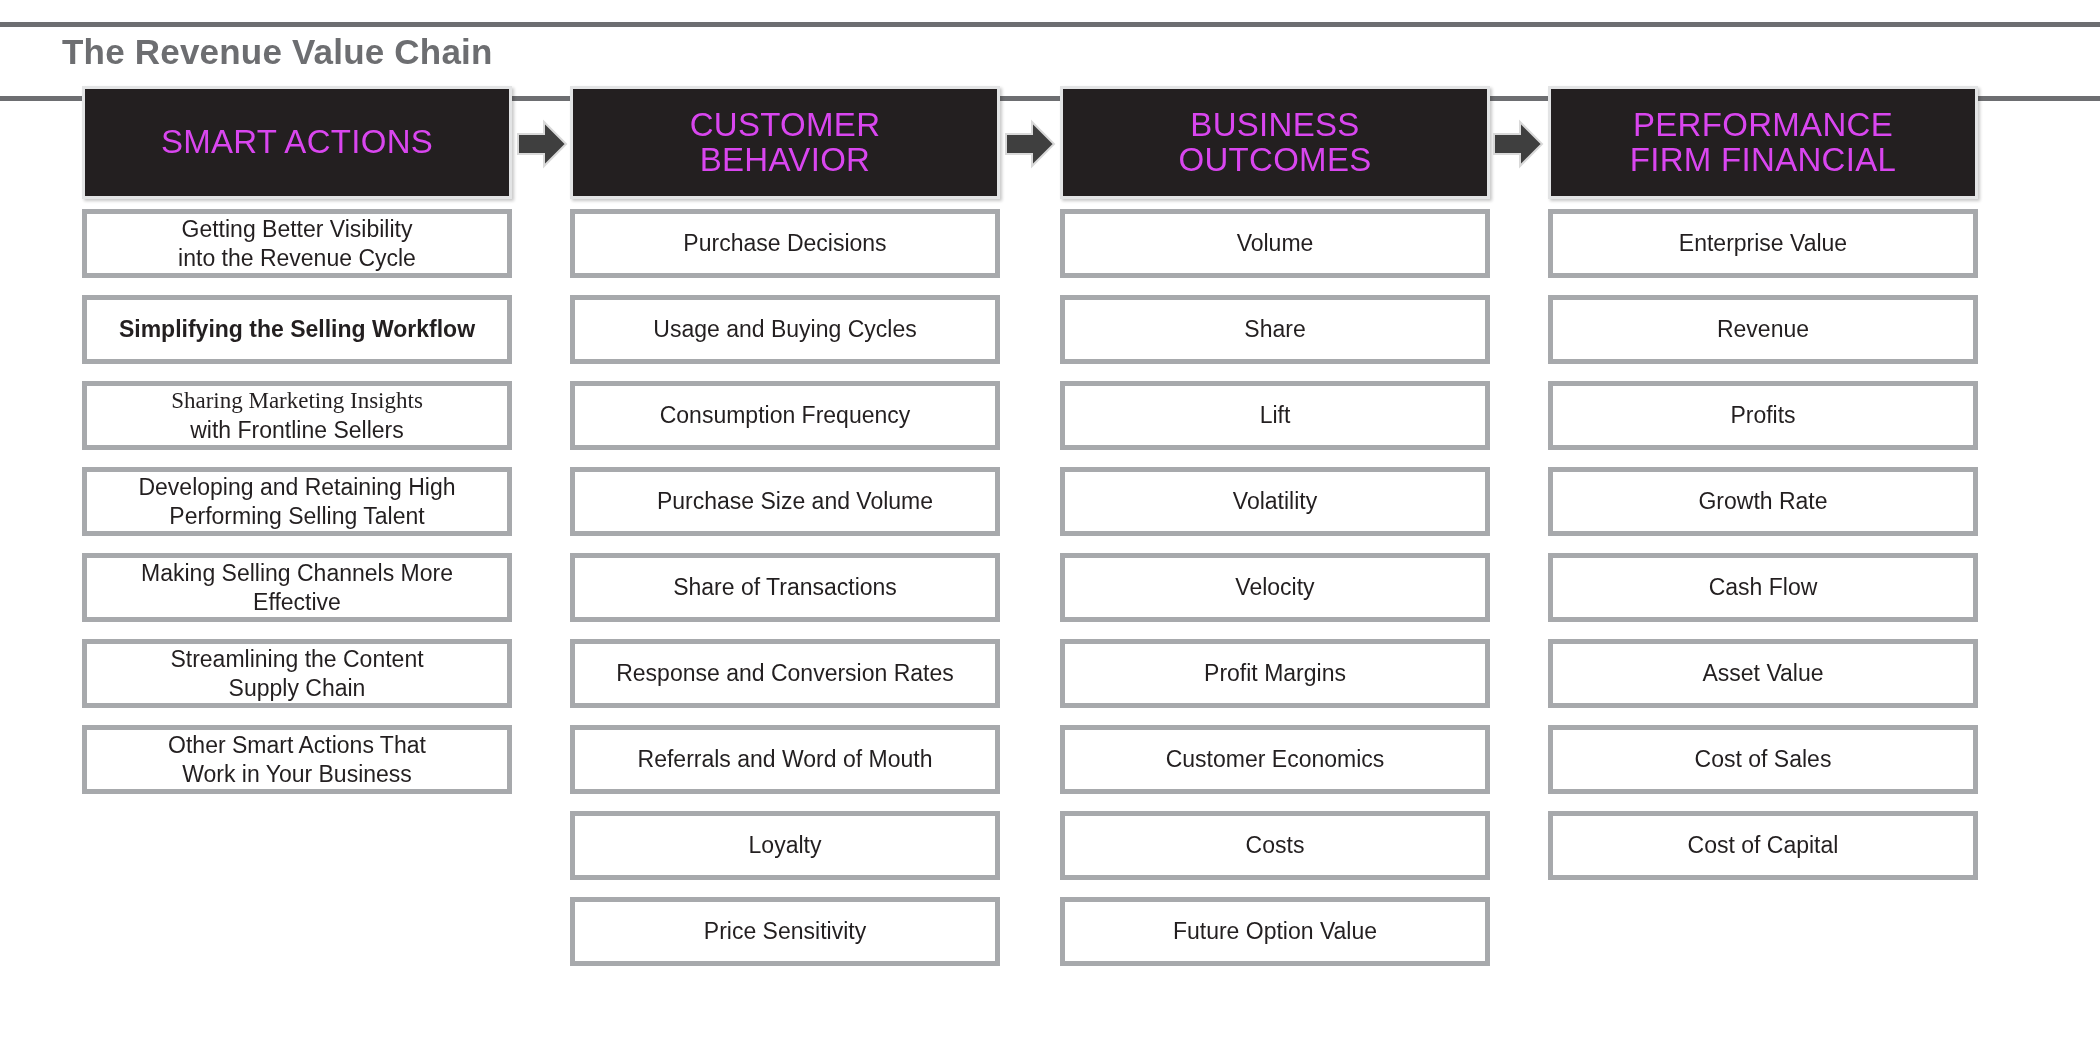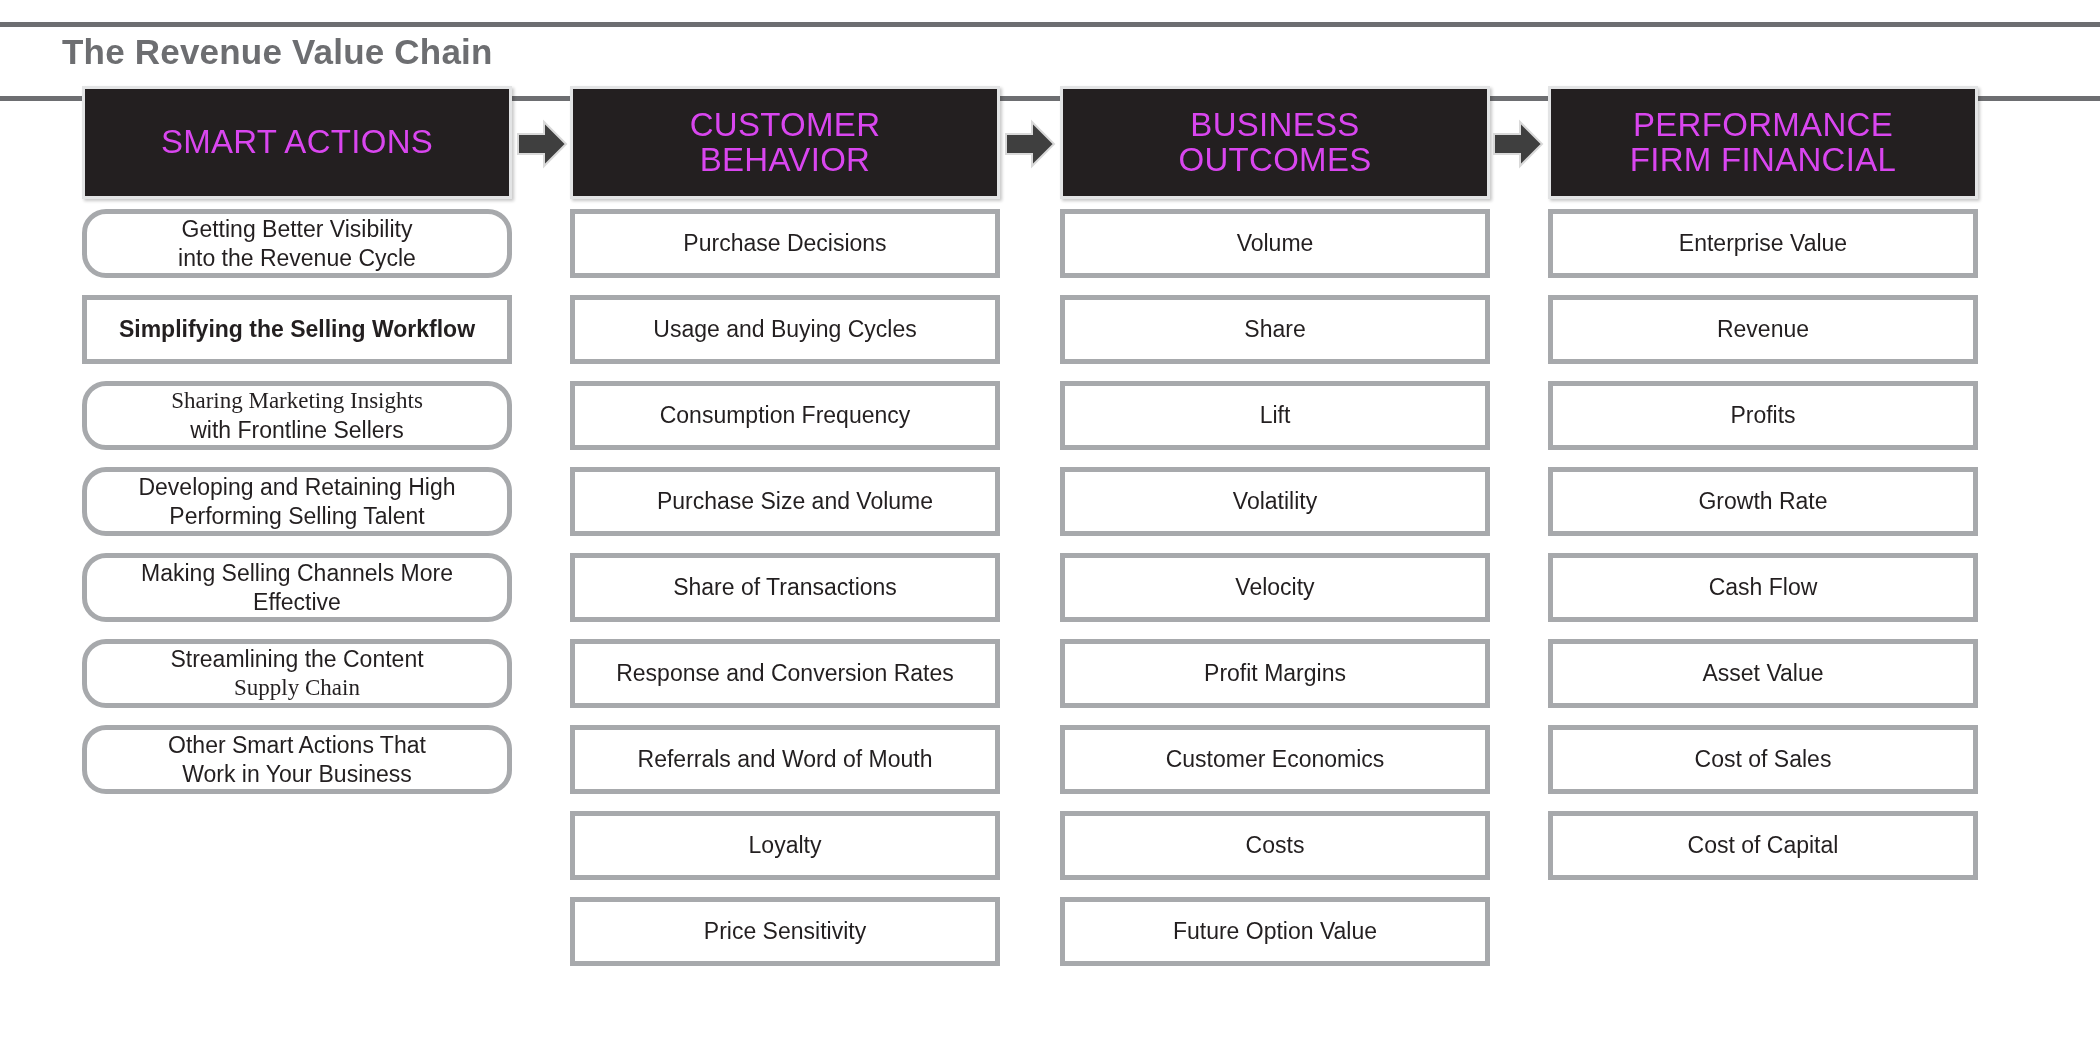--- a/index.html
+++ b/index.html
@@ -93,21 +93,21 @@
     border: 5px solid #a7a9ac;
     display: flex;
     align-items: center;
     justify-content: center;
     text-align: center;
     color: #231f20;
     font-size: 23px;
     line-height: 1.22;
     margin-bottom: 17px;
   }
-  .item.two-line { height: 69px; border-radius: 24px; }
+  .item.two-line { height: 69px; }
 
   
   .arrow {
     position: absolute;
     top: 33px;
     width: 52px;
     height: 50px;
   }
   .arrow-0 { left: 516px; }
   .arrow-1 { left: 1004px; }
@@ -155,21 +155,21 @@
       </div>
       <div class="item two-line">
         <div>
           <span style="display: block;">Making Selling Channels More</span>
           <span style="display: block;">Effective</span>
         </div>
       </div>
       <div class="item two-line">
         <div>
           <span style="display: block;">Streamlining the Content</span>
-          <span style="display: block; font-family: Liberation Serif, serif;">Supply Chain</span>
+          <span style="display: block;">Supply Chain</span>
         </div>
       </div>
       <div class="item two-line">
         <div>
           <span style="display: block;">Other Smart Actions That</span>
           <span style="display: block;">Work in Your Business</span>
         </div>
       </div>
     </div>
     <div class="column col-1">

